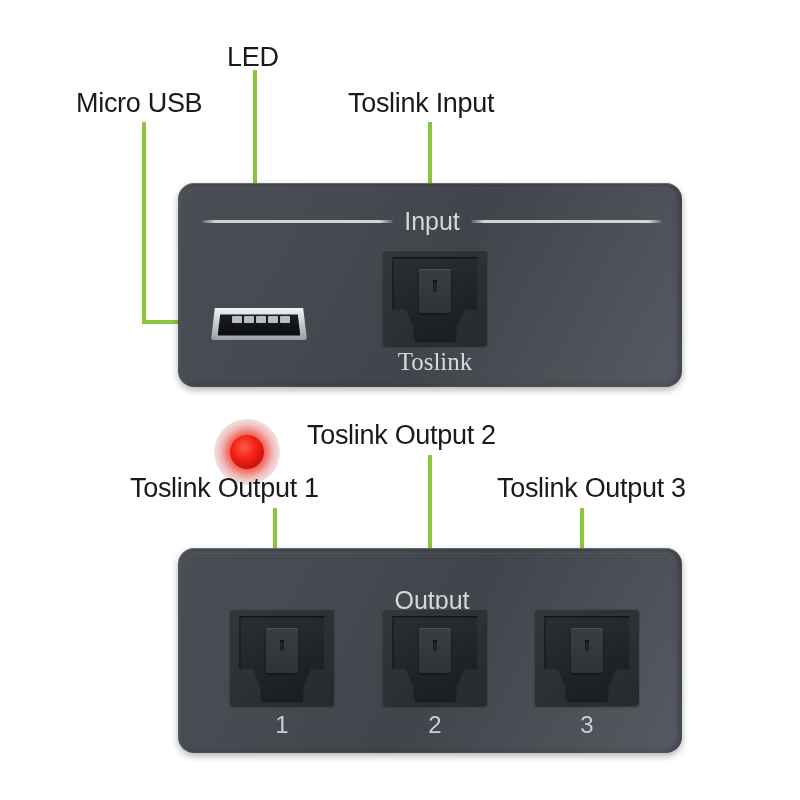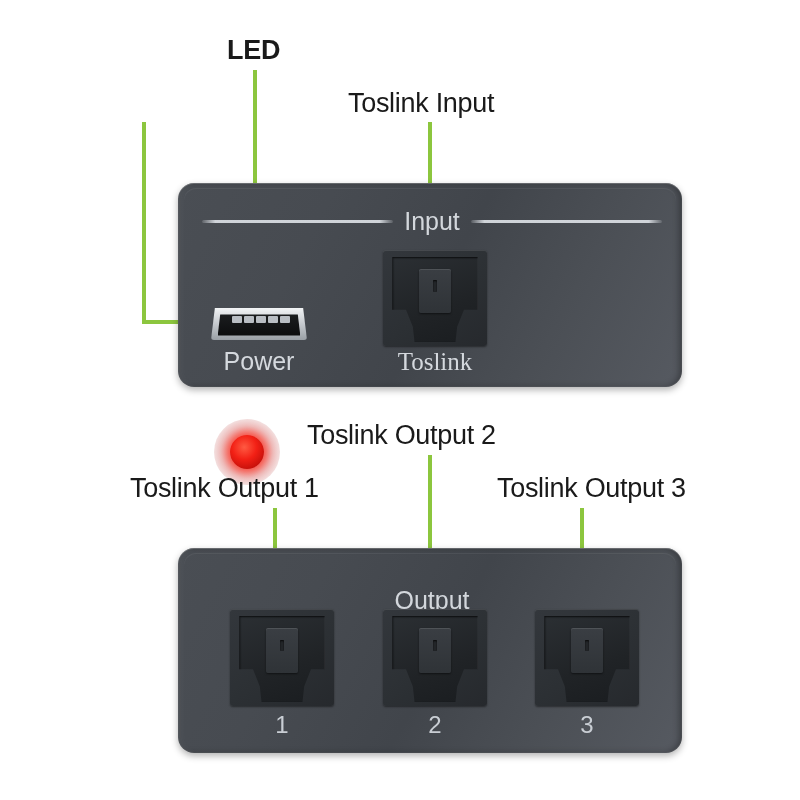--- a/index.html
+++ b/index.html
@@ -219,22 +219,23 @@
     flex: 1 1 auto;
     background: #b9bec4;
     border-radius: 1px;
   }
 </style>
 </head>
 <body>
 
 <div id="stage">
 
-
-  <div class="callout-label" style="left:227px; top:35px;font-weight:bold;">LED</div>
+  <div class="callout-label" style="left:76px; top:88px;">Micro USB</div>
+
+  <div class="callout-label" style="left:227px; top:42px;">LED</div>
 
   <div class="callout-label" style="left:348px; top:88px;">Toslink Input</div>
 
   <div class="leader-v" style="left:142px; top:122px; height:202px;"></div>
   <div class="leader-h" style="left:142px; top:320px; width:96px;"></div>
   <div class="leader-dot" style="left:228px; top:313px;"></div>
 
   <div class="leader-v" style="left:253px; top:70px; height:200px;"></div>
   <div class="leader-dot" style="left:246px; top:262px;"></div>
 
@@ -257,21 +258,20 @@
       <div class="usb-cavity"></div>
       <div class="usb-pins">
         <span></span>
           <span></span>
           <span></span>
           <span></span>
           <span></span>
       </div>
     </div>
 
-    <div class="port-caption" style="left:13px; top:166px; width:136px;">Power</div>
 
     <div class="toslink" style="left:205px; top:67px; width:104px; height:96px;">
       <div class="toslink-inner">
         <div class="toslink-shutter">
           <div class="toslink-notch"></div>
         </div>
       </div>
     </div>
 
     <div class="port-caption" style="left:189px; top:166px; width:136px;font-family:Liberation Serif, serif;">Toslink</div>

